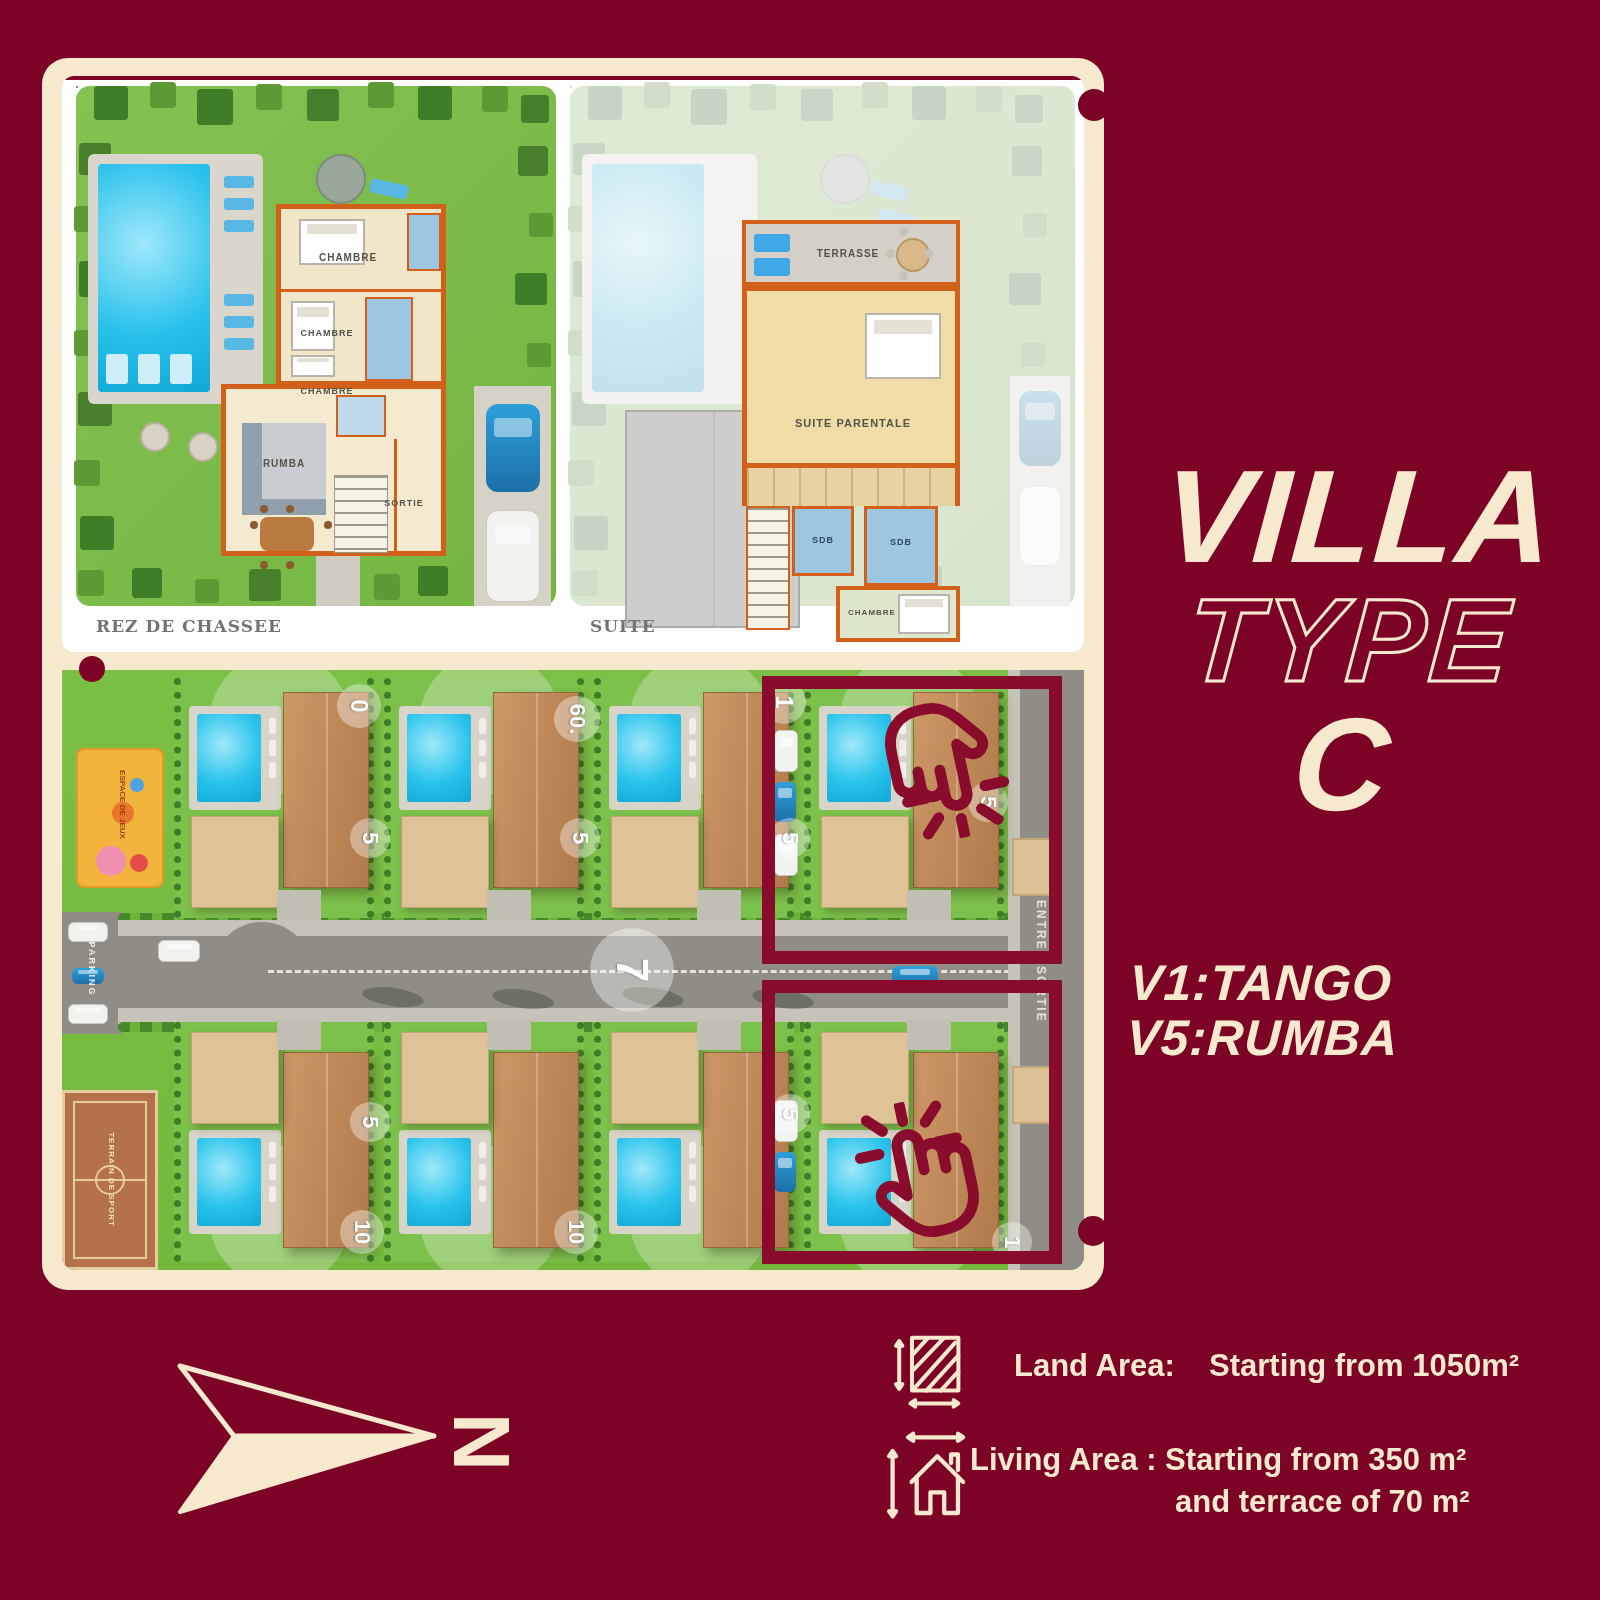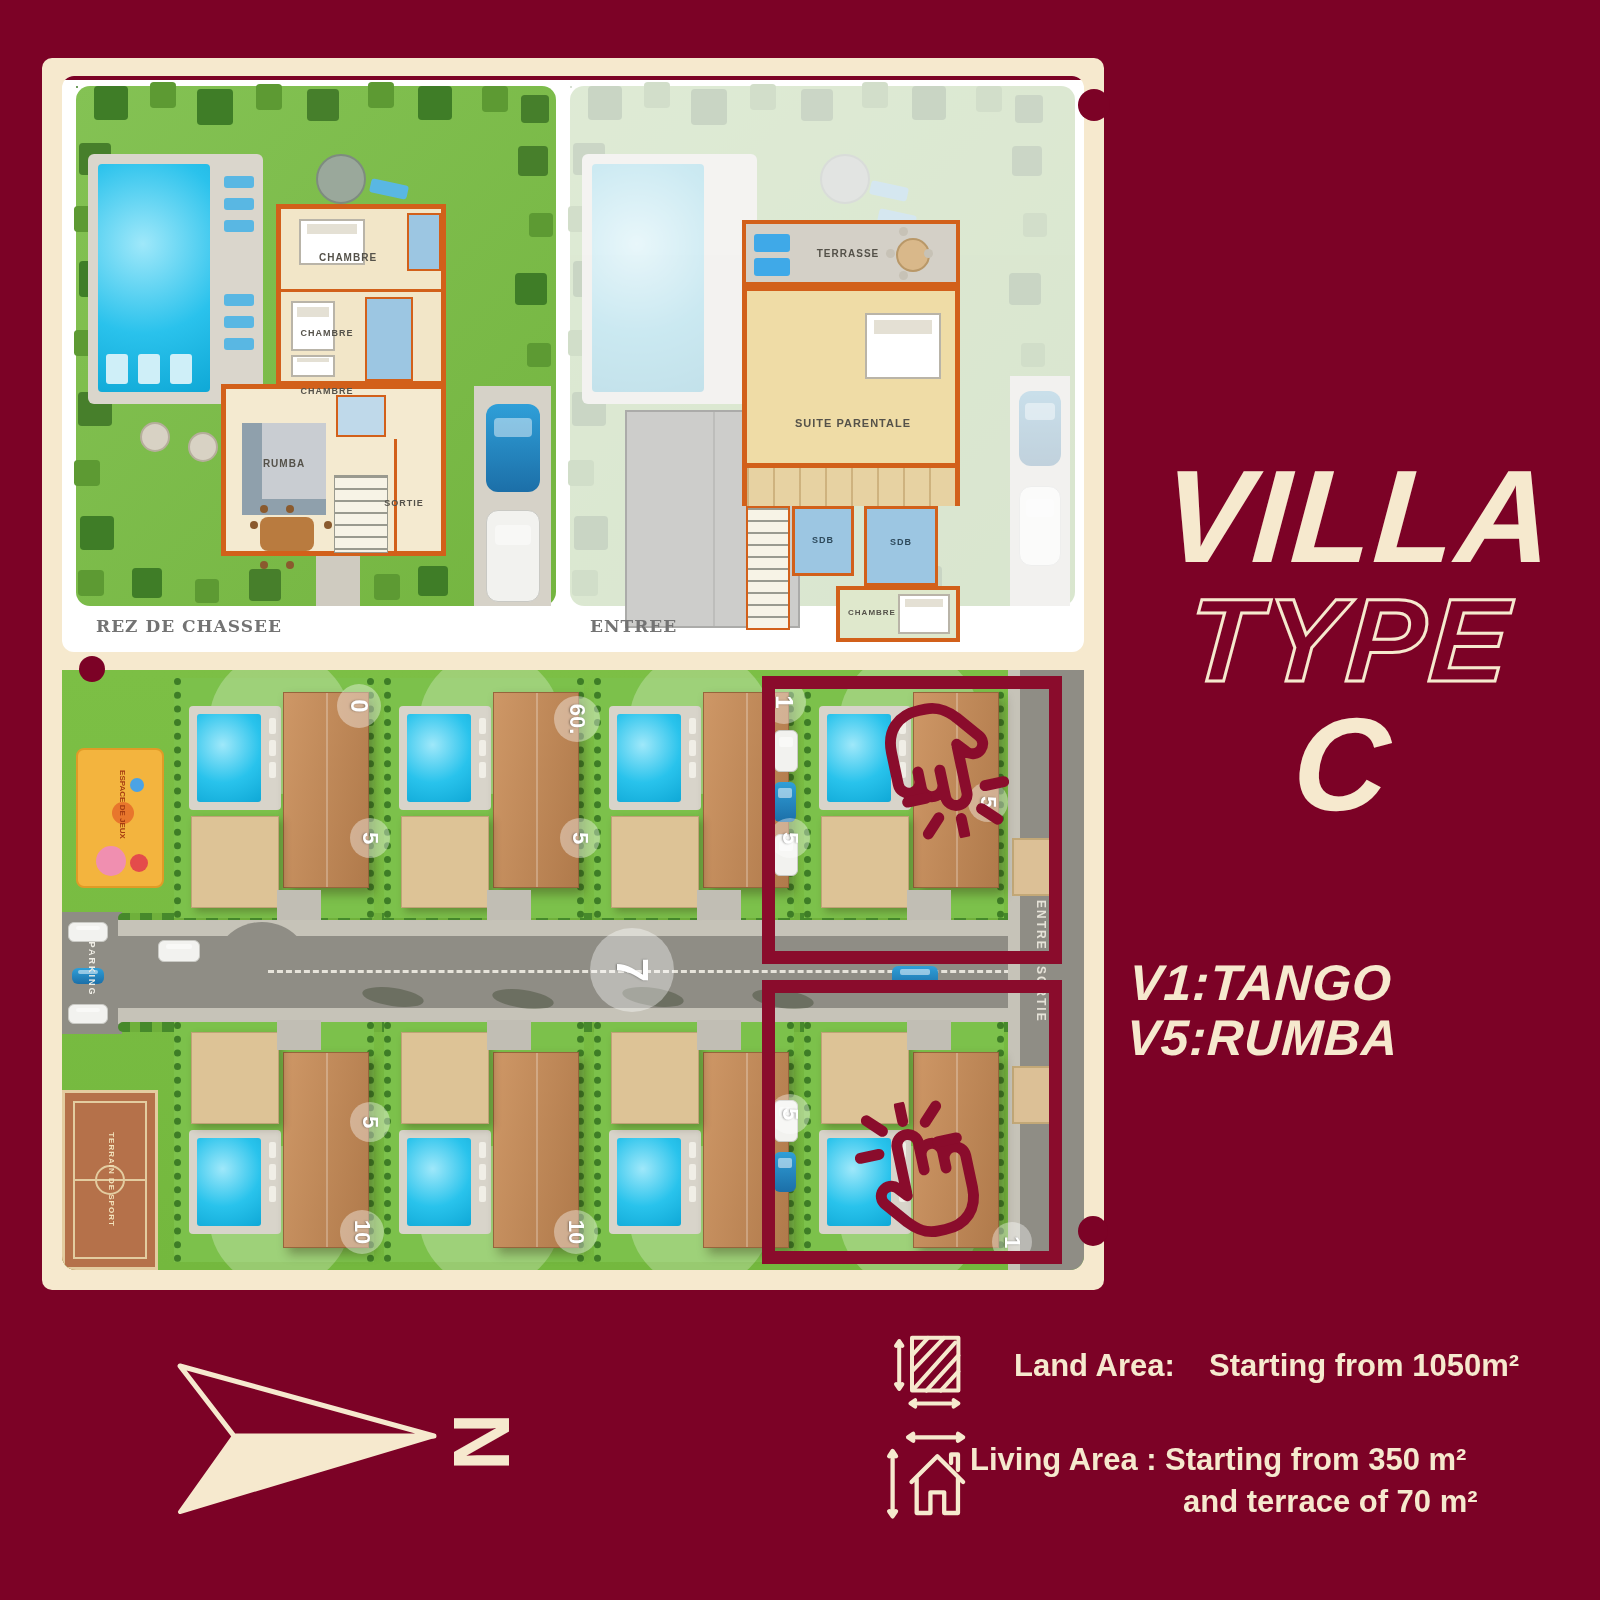--- a/index.html
+++ b/index.html
@@ -1,21 +1,21 @@
 <!DOCTYPE html>
 <html><head>
 <meta charset="utf-8">
 <style>
   html,body{margin:0;padding:0;background:#5a0119;}
   .stage{position:relative;width:1600px;height:1600px;background:#7C0226;overflow:hidden;
          font-family:"Liberation Sans",sans-serif;}
   .abs{position:absolute;}
 
   
-  .panel{position:absolute;left:42px;top:58px;width:1062px;height:1232px;background:#F6E9CE;border-radius:10px;}
+  .panel{position:absolute;left:42px;top:58px;width:1062px;height:1232px;background:#F6E9CE;border-radius:26px;}
   .notch{position:absolute;background:#7C0226;border-radius:50%;}
   .white-area{position:absolute;left:20px;top:18px;width:1022px;height:576px;background:#ffffff;border-radius:12px;overflow:hidden;}
   .top-rule{position:absolute;left:0;top:0;width:1022px;height:4px;background:#7C0226;}
 
   
   .plan{position:absolute;top:6px;}
   .plan-left{left:14px;width:480px;height:560px;}
   .plan-right{left:508px;width:505px;height:560px;}
   .garden{position:absolute;left:0;top:4px;width:480px;height:520px;background:linear-gradient(135deg,#84C254,#74B540);border-radius:14px;}
   .garden.g2{width:505px;}
@@ -232,21 +232,21 @@
           <div class="room-lbl" style="left:6px;top:26px;width:44px;font-size:9px;color:#2E4A5C;">SDB</div>
         </div>
         <div class="bath" style="left:294px;top:424px;width:74px;height:80px;border-width:3px;">
           <div class="room-lbl" style="left:10px;top:28px;width:48px;font-size:9px;color:#2E4A5C;">SDB</div>
         </div>
         <div class="stairs" style="left:176px;top:424px;width:44px;height:124px;border:2px solid #D2601A;"></div>
         <div class="house" style="left:266px;top:504px;width:124px;height:56px;background:#DFE8CC;border-width:4px;">
           <div class="bed" style="left:58px;top:4px;width:52px;height:40px;"></div>
           <div class="room-lbl" style="left:2px;top:18px;width:60px;font-size:8px;">CHAMBRE</div>
         </div>
-        <div class="caption">ENTREE</div>
+        <div class="caption">SUITE</div>
       </div>
     </div>
 
     <div class="site">
 
       <div class="playground">
         <div class="pg-dot" style="left:18px;top:96px;width:30px;height:30px;background:#F08FB0;"></div>
         <div class="pg-dot" style="left:34px;top:52px;width:22px;height:22px;background:#E8762C;"></div>
         <div class="pg-dot" style="left:52px;top:104px;width:18px;height:18px;background:#E44B4B;"></div>
         <div class="pg-dot" style="left:52px;top:28px;width:14px;height:14px;background:#4BA3E4;"></div>
@@ -421,21 +421,21 @@
       <g fill="none" stroke="#F6E9CE" stroke-width="5" stroke-linecap="round" stroke-linejoin="round">
         <path d="M30 10 h60 M34 6 l-6 4 6 4 M86 6 l6 4 -6 4"></path>
         <path d="M10 28 v72 M6 32 l4 -6 4 6 M6 96 l4 6 4 -6"></path>
         <path d="M32 62 L62 32 L92 62 M38 58 V98 H54 V74 H70 V98 H86 V58"></path>
         <path d="M78 40 v-10 h8 v18"></path>
       </g>
     </svg>
     <div class="spec-label" style="margin-top:22px;">Living Area :</div>
     <div style="margin-top:22px;">
       <div class="spec-vals">Starting from  350 m²</div>
-      <div class="spec-vals" style="margin-top:6px;margin-left:18px;">and terrace of 70 m²</div>
+      <div class="spec-vals" style="margin-top:6px;margin-left:10px;">and terrace of 70 m²</div>
     </div>
   </div>
 
   <svg class="abs" style="left:172px;top:1360px;" width="270" height="158" viewBox="0 0 270 158">
     <polygon points="262,76 8,6 62,76" fill="none" stroke="#F6E9CE" stroke-width="5" stroke-linejoin="round"></polygon>
     <polygon points="262,76 62,76 8,152" fill="#F6E9CE" stroke="#F6E9CE" stroke-width="4" stroke-linejoin="round"></polygon>
   </svg>
   <div class="compass-letter">N</div>
 
 </div>

